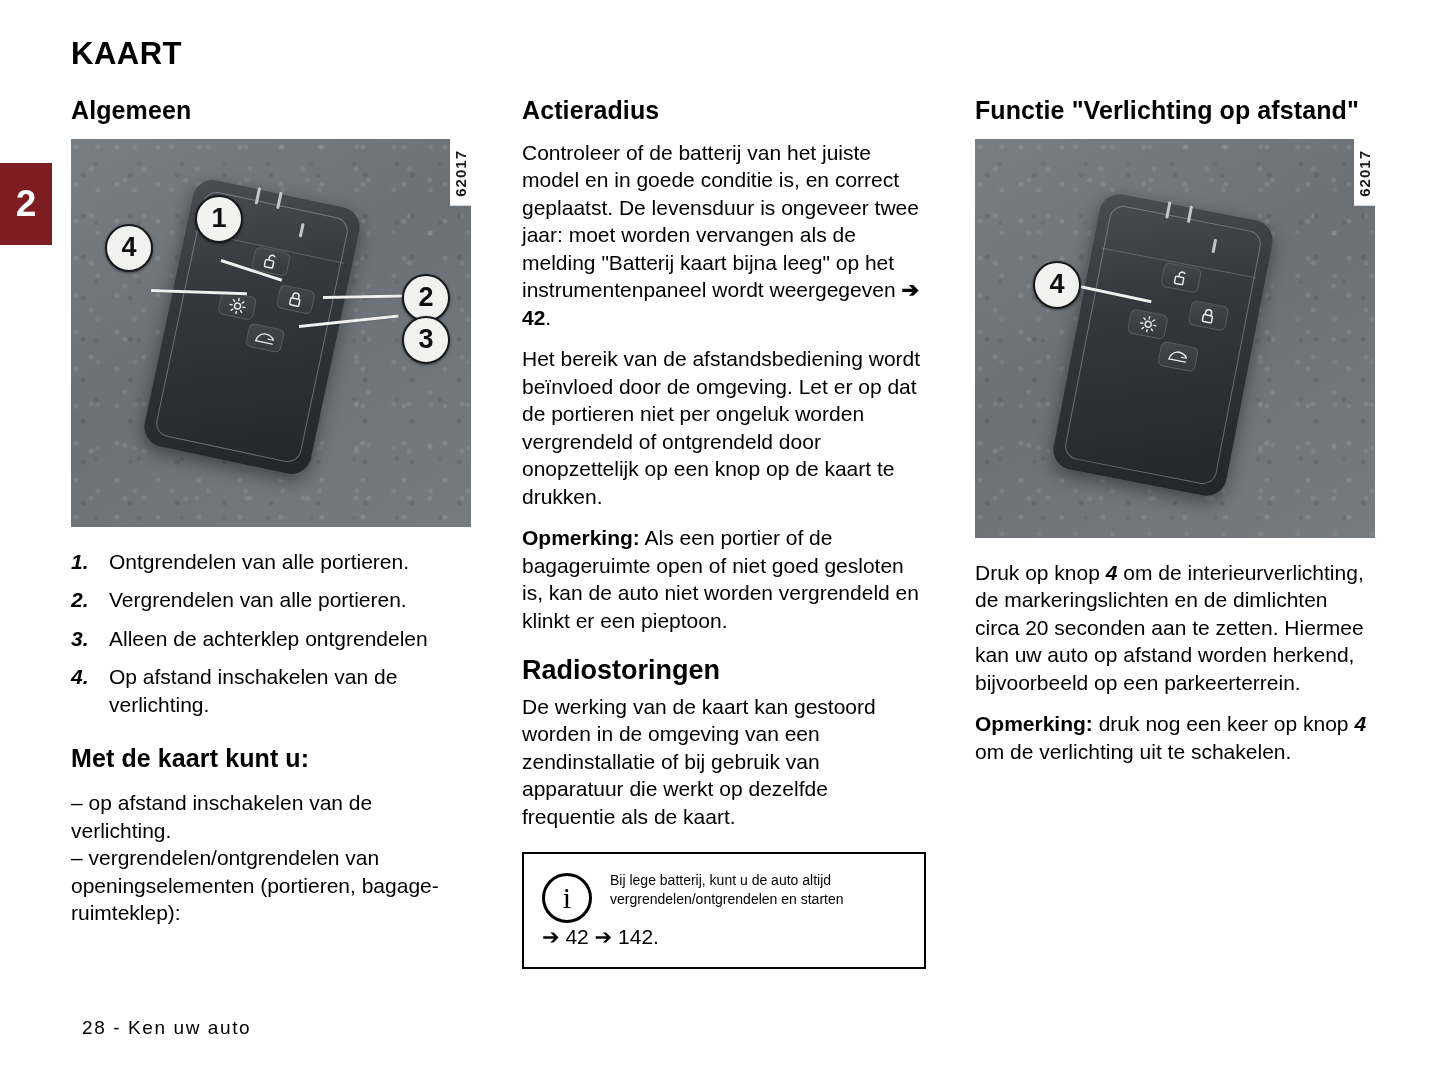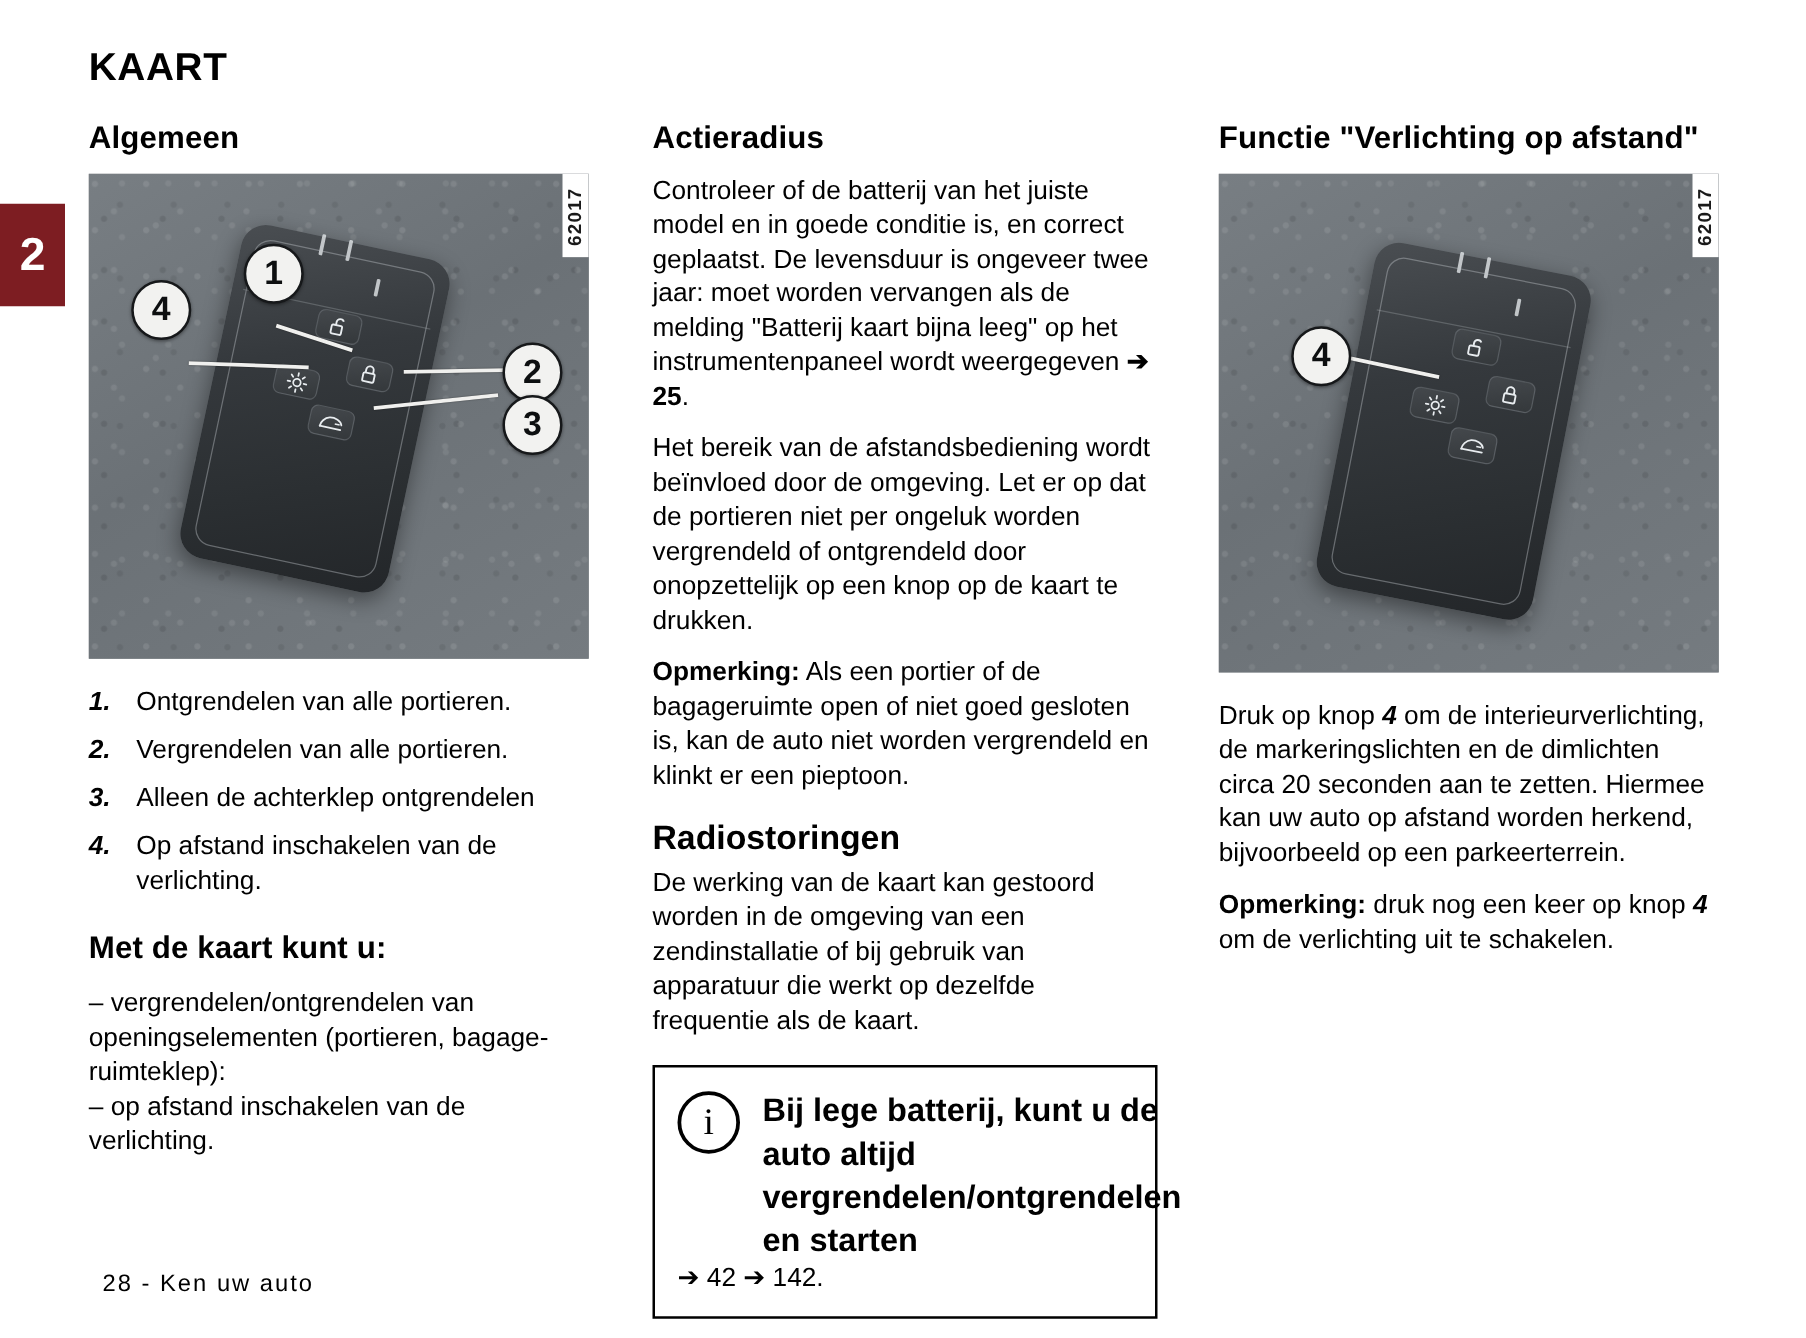--- a/index.html
+++ b/index.html
@@ -215,23 +215,22 @@
     align-items: center;
     justify-content: center;
     font-size: 30px;
     font-weight: 400;
     line-height: 1;
     margin-right: 18px;
     margin-top: 2px;
     font-family: "Liberation Serif", serif;
   }
   .info-text {
-    font-size: 26px;
+    font-size: 14px;
     line-height: 1.33;
-    font-weight: bold;
   }
   .info-tail {
     font-size: 21px;
     line-height: 1.33;
     margin-top: 0;
   }
   .arrow { font-weight: bold; }
 
   
   .footer {
@@ -339,29 +338,29 @@
       <span>Alleen de achterklep ontgrendelen</span>
     </li>
     <li>
       <span class="n">4.</span>
       <span>Op afstand inschakelen van de verlichting.</span>
     </li>
   </ul>
 
   <h2 class="sec-head" style="margin-top:26px; margin-bottom:16px;">Met de kaart kunt u:</h2>
 
+  <p class="dash-block">– op afstand inschakelen van de verlichting.</p>
   <p class="dash-block">– vergrendelen/ontgrendelen van openingselementen (portieren, bagage-ruimteklep):</p>
-  <p class="dash-block">– op afstand inschakelen van de verlichting.</p>
 </div>
 
 <div class="col col-mid">
 
   <h2 class="sec-head">Actieradius</h2>
   <p class="body">
-    <span>Controleer of de batterij van het juiste model en in goede conditie is, en correct geplaatst. De levensduur is ongeveer twee jaar: moet worden vervangen als de melding "Batterij kaart bijna leeg" op het instrumentenpaneel wordt weergegeven</span><span> </span><span class="arrow">➔</span><span> </span><span class="b">25</span><span>.</span>
+    <span>Controleer of de batterij van het juiste model en in goede conditie is, en correct geplaatst. De levensduur is ongeveer twee jaar: moet worden vervangen als de melding "Batterij kaart bijna leeg" op het instrumentenpaneel wordt weergegeven</span><span> </span><span class="arrow">➔</span><span> </span><span class="b">42</span><span>.</span>
   </p>
 
   <p class="body">Het bereik van de afstandsbediening wordt beïnvloed door de omgeving. Let er op dat de portieren niet per ongeluk worden vergrendeld of ontgrendeld door onopzettelijk op een knop op de kaart te drukken.</p>
 
   <p class="body">
     <span class="b">Opmerking:</span><span> Als een portier of de bagageruimte open of niet goed gesloten is, kan de auto niet worden vergrendeld en klinkt er een pieptoon.</span>
   </p>
 
   <h3 class="sub-head">Radiostoringen</h3>
   <p class="body" style="margin-bottom:22px;">De werking van de kaart kan gestoord worden in de omgeving van een zendinstallatie of bij gebruik van apparatuur die werkt op dezelfde frequentie als de kaart.</p>

